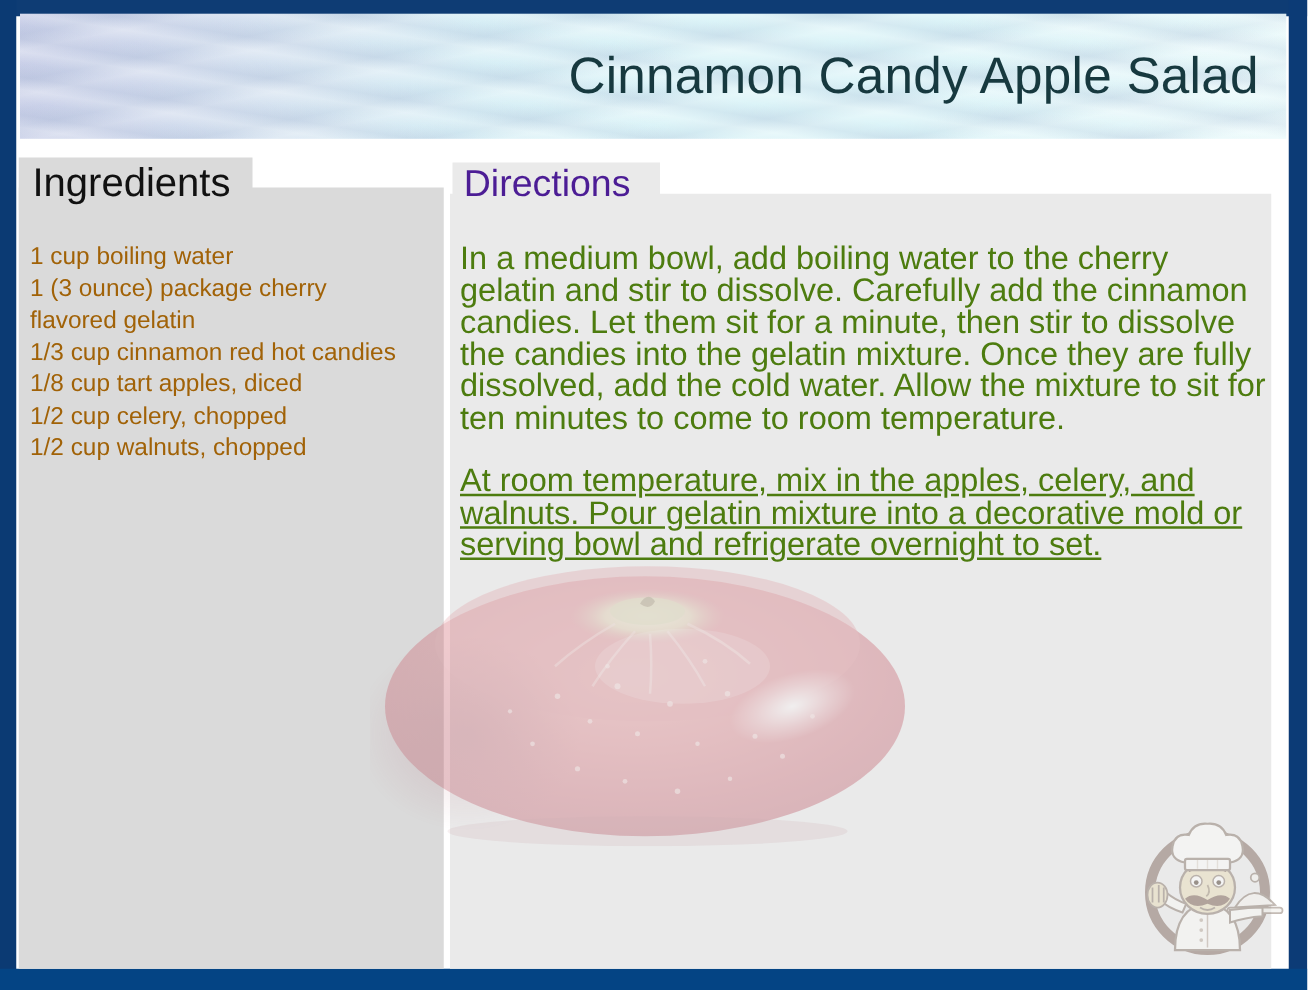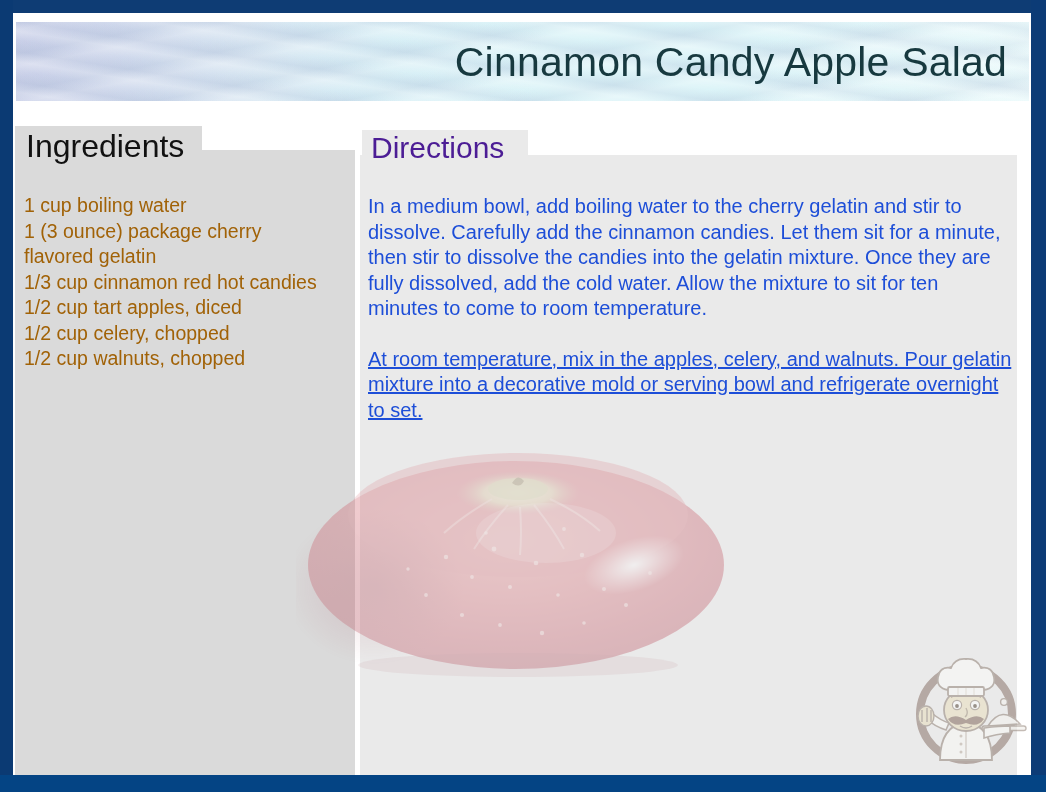--- a/index.html
+++ b/index.html
@@ -28,23 +28,23 @@
   }
   .frame-top    { left: 0;  top: 0;    width: 1046px; height: 13px; background:#0e3c74; }
   .frame-left   { left: 0;  top: 0;    width: 13px;   height: 792px; background:#0b3a73; }
   .frame-right  { left: 1031px; top: 0; width: 15px;  height: 792px; background:#0c3b76; }
   .frame-bottom { left: 0;  top: 775px; width: 1046px; height: 17px; background:#044484; }
 
   
   #banner {
     position: absolute;
     left: 16px;
-    top: 22px;
+    top: 11px;
     width: 1013px;
-    height: 79px;
+    height: 100px;
     background:
       repeating-linear-gradient(
         9deg,
         rgba(255,255,255,0.00) 0px,
         rgba(255,255,255,0.22) 9px,
         rgba(160,175,205,0.16) 19px,
         rgba(255,255,255,0.00) 30px
       ),
       repeating-linear-gradient(
         -11deg,
@@ -139,23 +139,23 @@
     font-size: 30px;
     font-weight: 400;
     color: #4c1d95;
     white-space: nowrap;
   }
   #directions-body {
     position: absolute;
     left: 368px;
     top: 194px;
     width: 645px;
-    font-size: 20px;
+    font-size: 26px;
     line-height: 25.5px;
-    color: #1d4ed8;
+    color: #4d7c0f;
   }
   #directions-body p {
     margin: 0 0 25px 0;
   }
   #directions-body p:last-child { margin-bottom: 0; text-decoration: underline; }
 
   
   #apple-photo {
     position: absolute;
     left: 296px;
@@ -193,21 +193,21 @@
 
   <div id="ingredients-panel"></div>
   <div id="ingredients-tab">
     <div class="tab-label">Ingredients</div>
   </div>
   <div id="ingredients-list">
     <div class="ing-line">1 cup boiling water</div>
     <div class="ing-line">1 (3 ounce) package cherry</div>
     <div class="ing-line">flavored gelatin</div>
     <div class="ing-line">1/3 cup cinnamon red hot candies</div>
-    <div class="ing-line">1/2 cup tart apples, diced</div>
+    <div class="ing-line">1/8 cup tart apples, diced</div>
     <div class="ing-line">1/2 cup celery, chopped</div>
     <div class="ing-line">1/2 cup walnuts, chopped</div>
   </div>
 
   <div id="directions-panel"></div>
   <div id="directions-tab">
     <div class="tab-label">Directions</div>
   </div>
   <div id="directions-body">
     <p>In a medium bowl, add boiling water to the cherry gelatin and stir to dissolve. Carefully add the cinnamon candies. Let them sit for a minute, then stir to dissolve the candies into the gelatin mixture. Once they are fully dissolved, add the cold water. Allow the mixture to sit for ten minutes to come to room temperature.</p>

